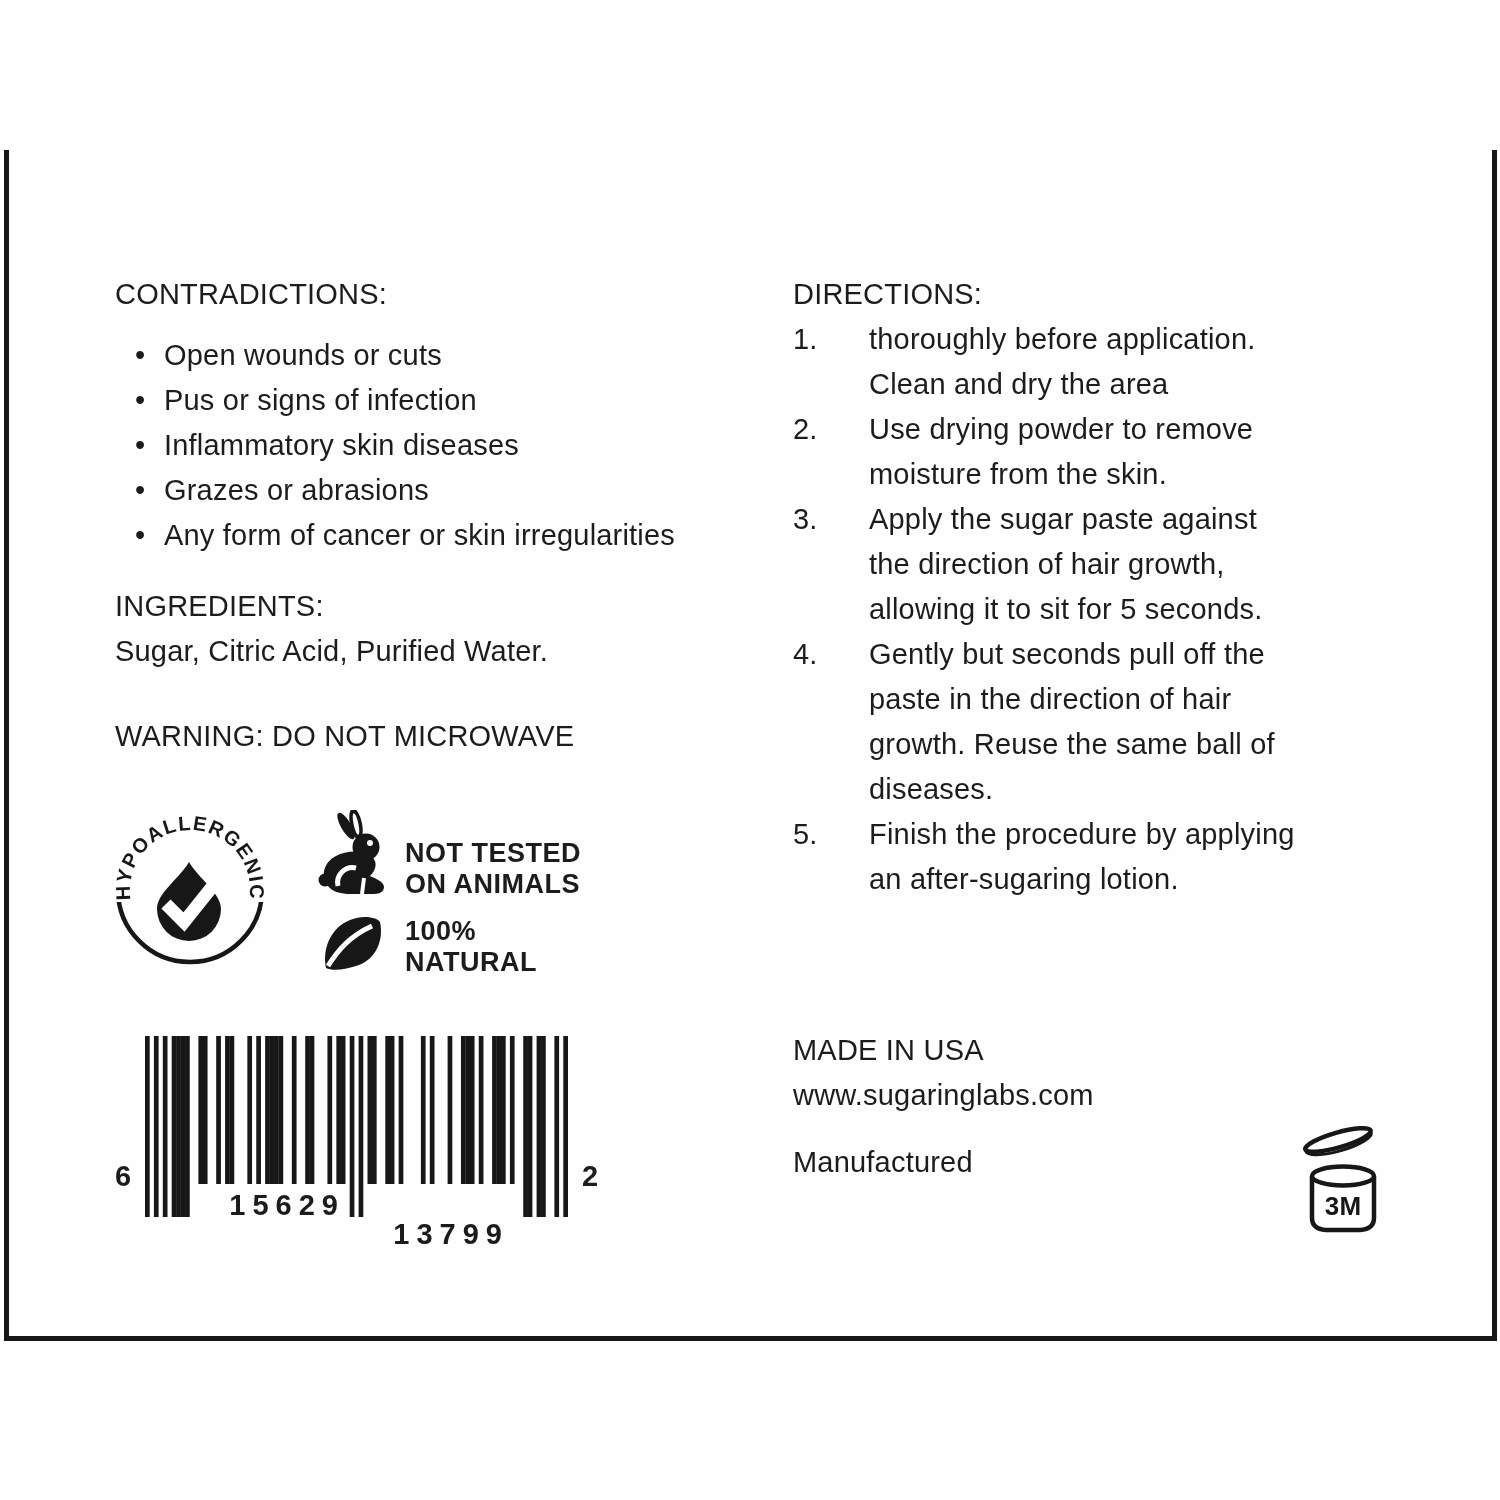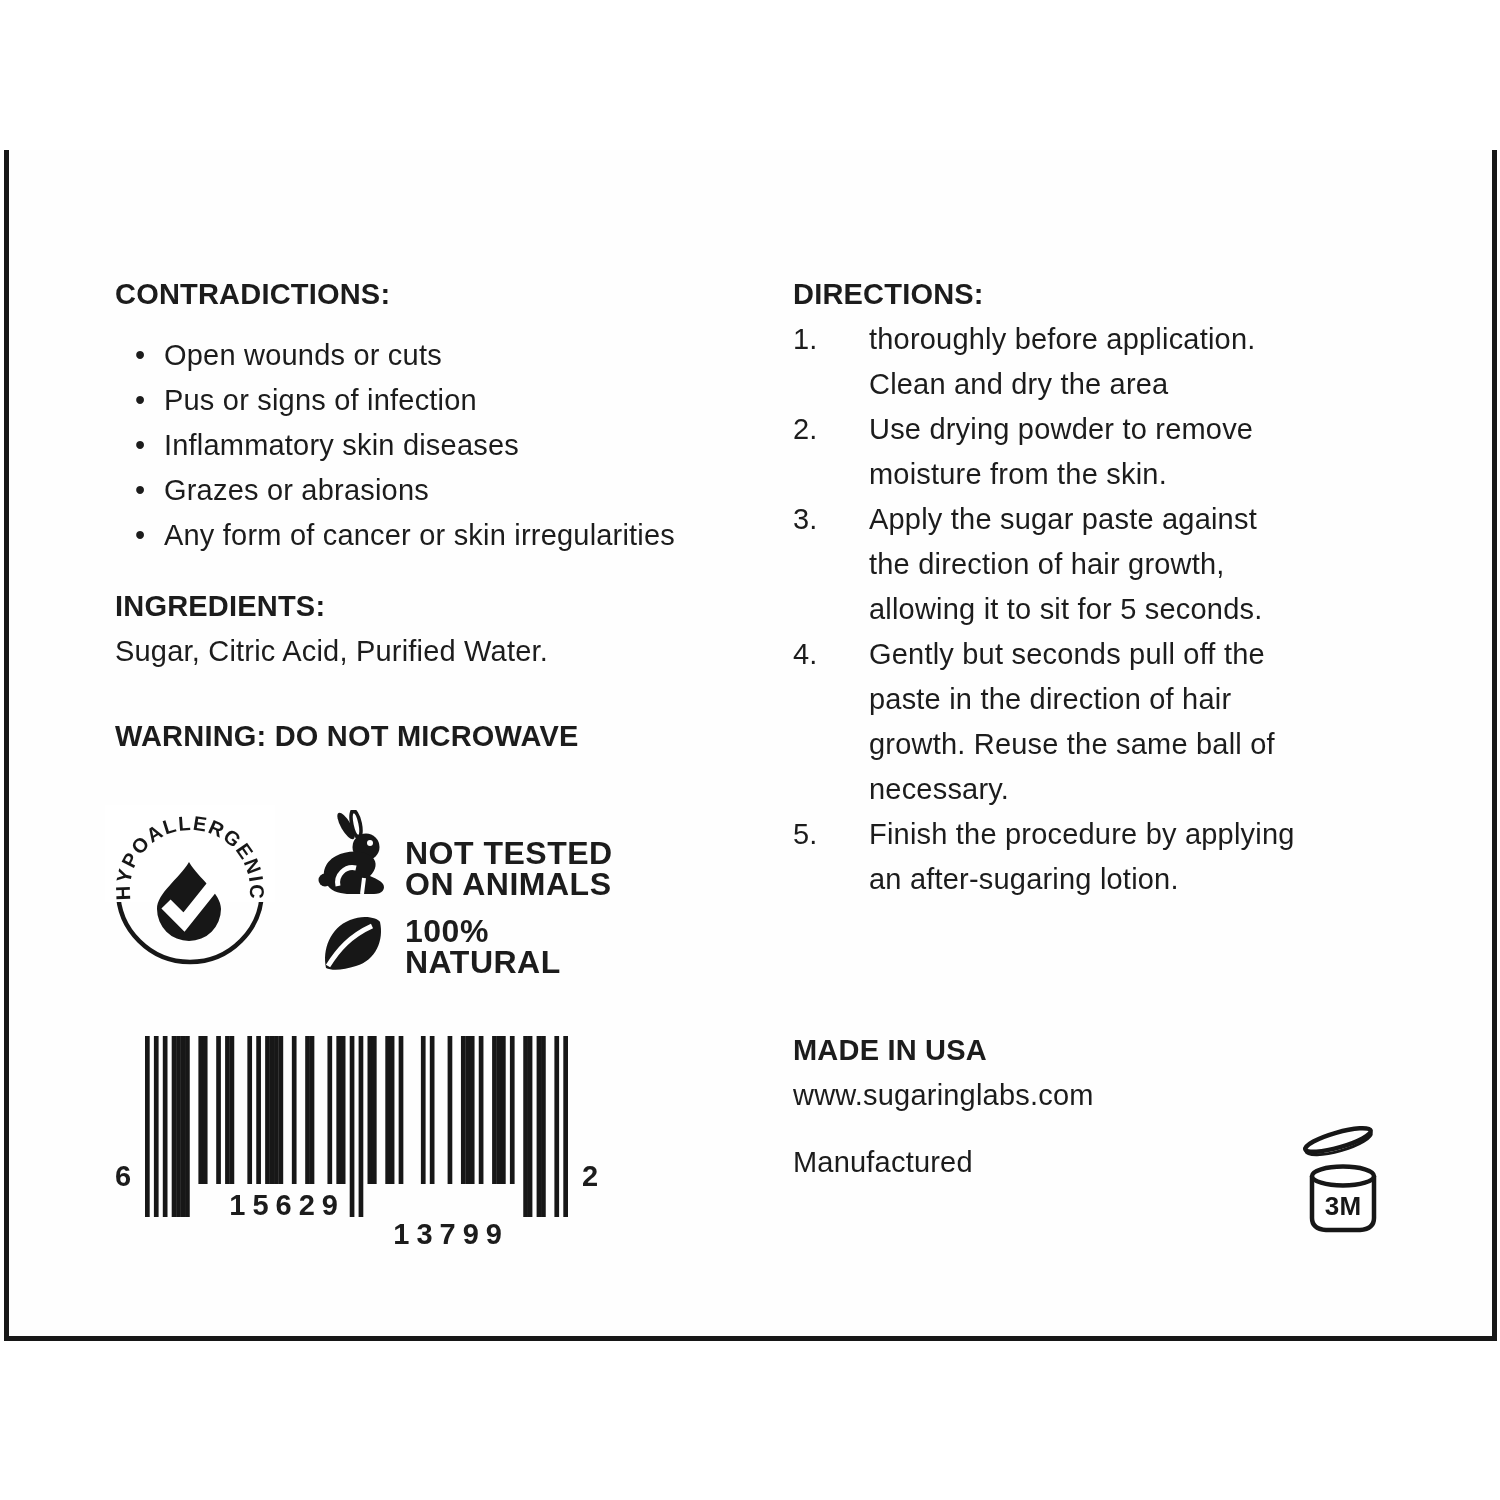--- a/index.html
+++ b/index.html
@@ -1,29 +1,29 @@
 <!DOCTYPE html>
 <html><head>
 <meta charset="utf-8">
 <style>
   html,body{margin:0;padding:0;background:#fff;}
   .page{position:relative;width:1500px;height:1500px;background:#fff;overflow:hidden;
         font-family:"Liberation Sans",sans-serif;color:#1c1c1c;font-size:29px;line-height:45px;letter-spacing:.2px;}
   .frame{position:absolute;left:4px;top:150px;right:3px;height:1186px;
          border:5px solid #171717;border-top:none;background:#fefefe;}
   .abs{position:absolute;}
-  .h{font-weight:700;}
+  .h{font-weight:400;}
   ul.bullets{list-style:none;margin:16px;padding:0;}
   ul.bullets li{position:relative;padding-left:33px;}
   ul.bullets li::before{content:"•";position:absolute;left:4px;top:0;}
   ol.steps{list-style:none;margin:0;padding:0;}
   ol.steps li{display:flex;}
   ol.steps .n{width:76px;flex:none;}
   ol.steps .t span{display:block;}
-  .badgetext{font-weight:700;font-size:32px;line-height:31px;letter-spacing:.5px;}
+  .badgetext{font-weight:700;font-size:27px;line-height:31px;letter-spacing:.5px;}
   .barcode{position:absolute;left:145px;top:1036px;width:423px;height:195px;}
   .bcd{position:absolute;font-weight:700;font-size:29px;line-height:32px;}
   .bcd.grp{letter-spacing:7px;text-align:right;width:160px;top:153px;}
   svg text{font-family:"Liberation Sans",sans-serif;}
 </style>
 </head>
 <body>
 
 <div class="page">
   <div class="frame"></div>
@@ -169,21 +169,21 @@
           <span>the direction of hair growth,</span>
           <span>allowing it to sit for 5 seconds.</span>
         </div>
       </li>
       <li>
         <span class="n">4.</span>
         <div class="t">
           <span>Gently but seconds pull off the</span>
           <span>paste in the direction of hair</span>
           <span>growth. Reuse the same ball of</span>
-          <span>necessary.</span>
+          <span>diseases.</span>
         </div>
       </li>
       <li>
         <span class="n">5.</span>
         <div class="t">
           <span>Finish the procedure by applying</span>
           <span>an after-sugaring lotion.</span>
         </div>
       </li>
     </ol>

